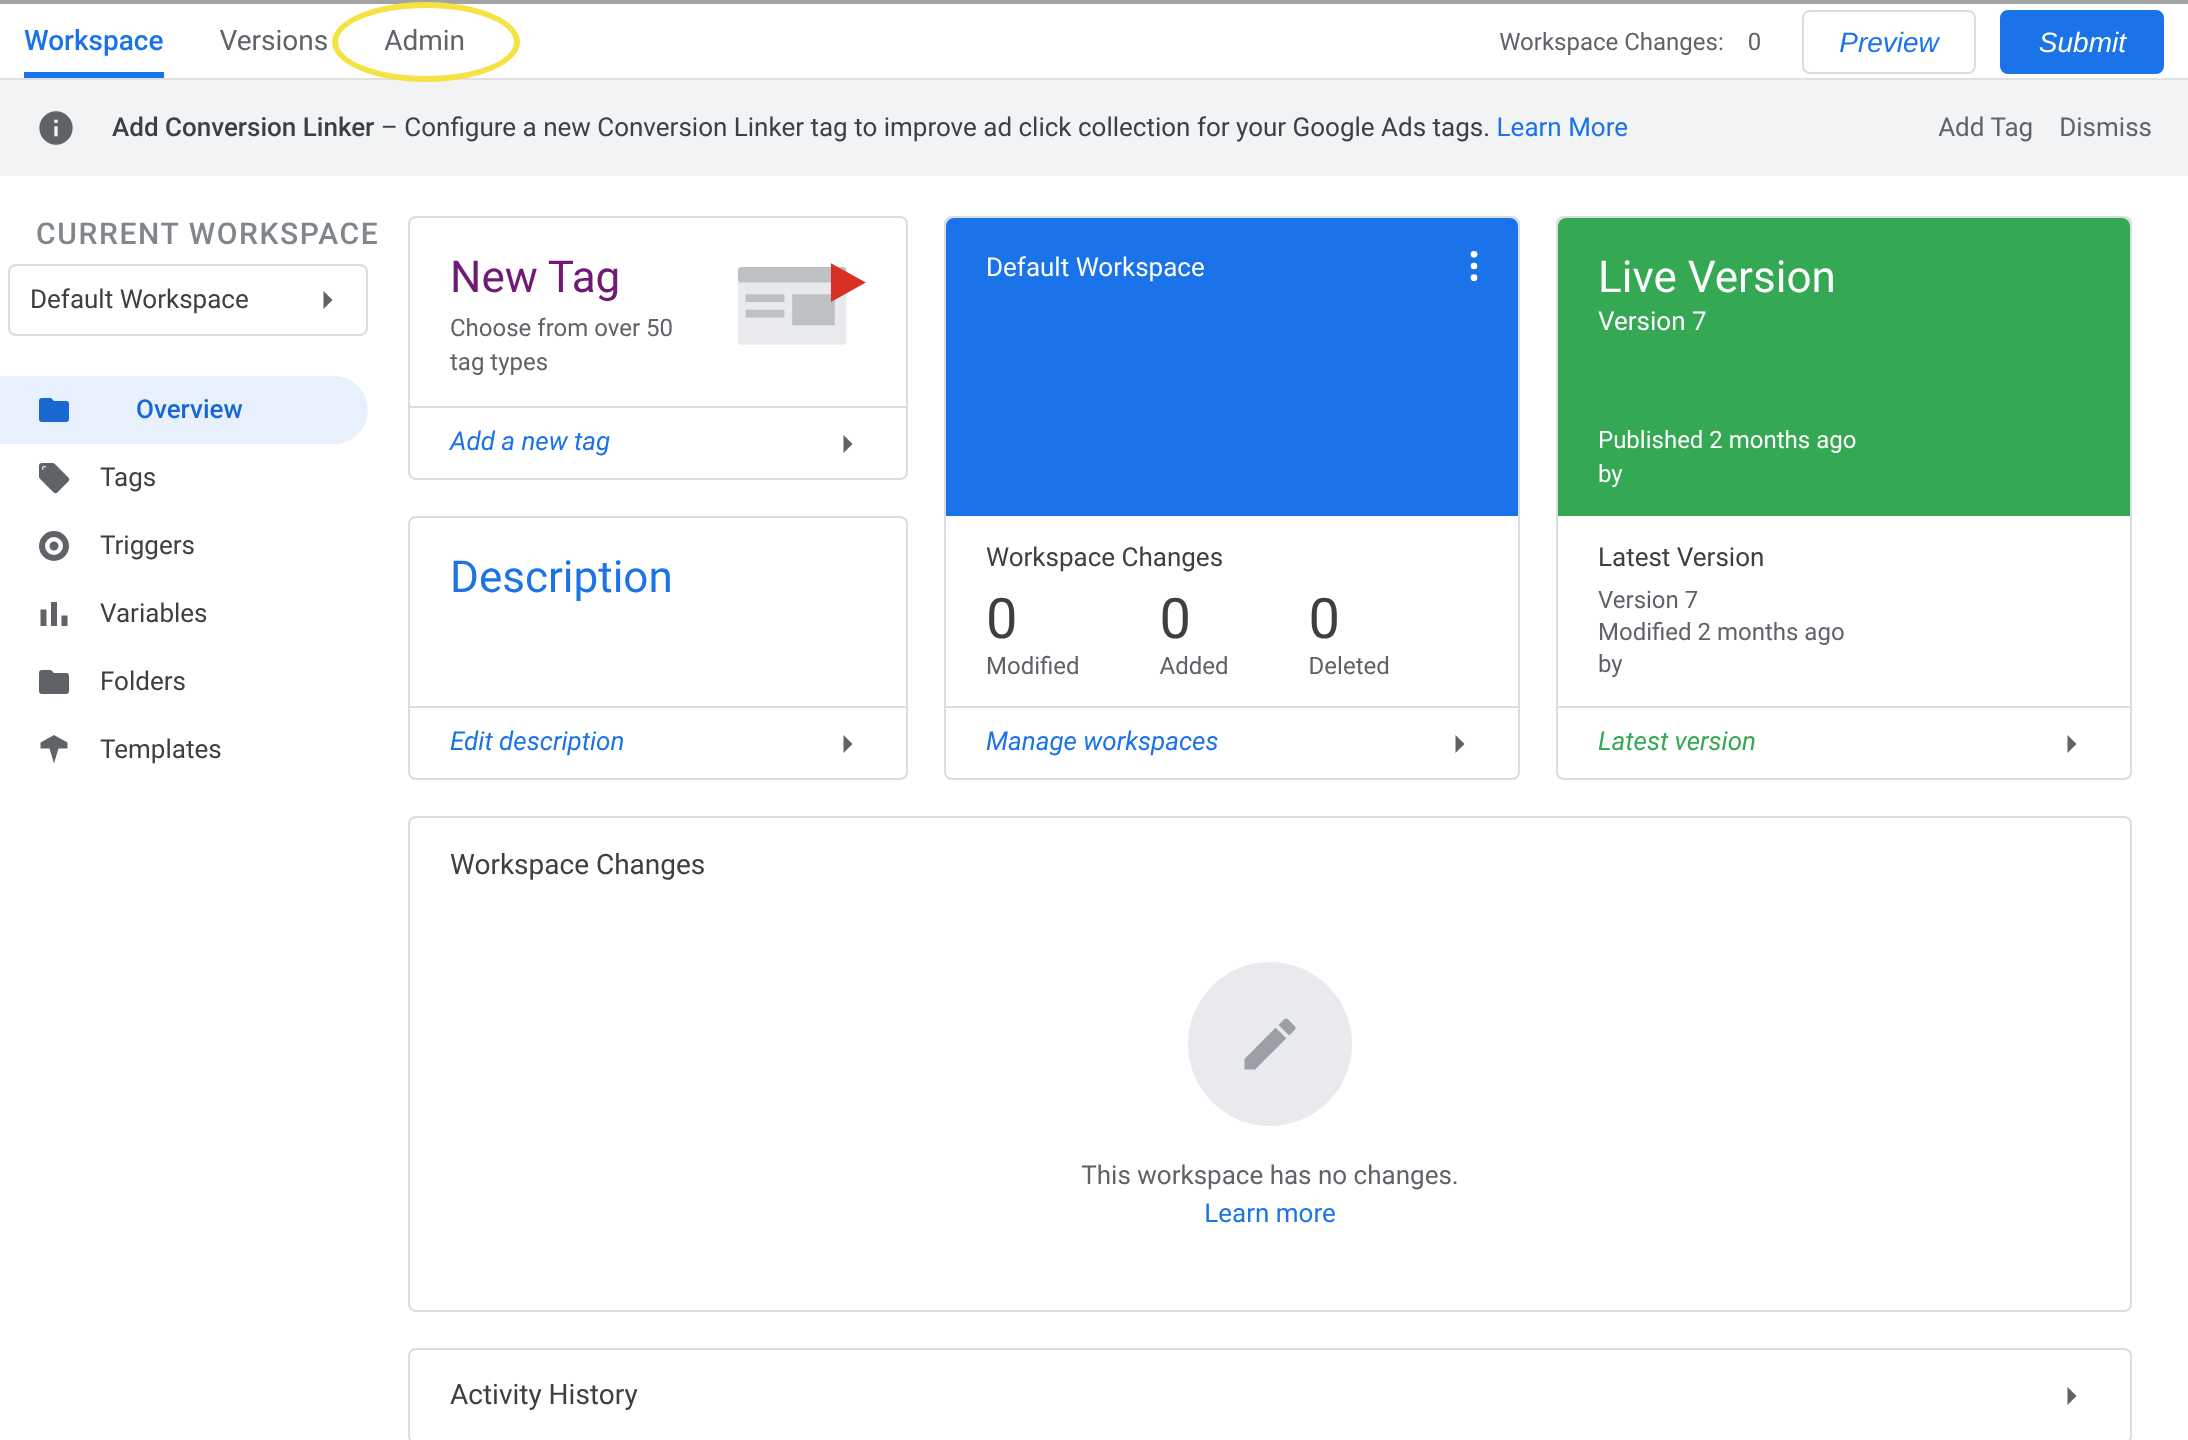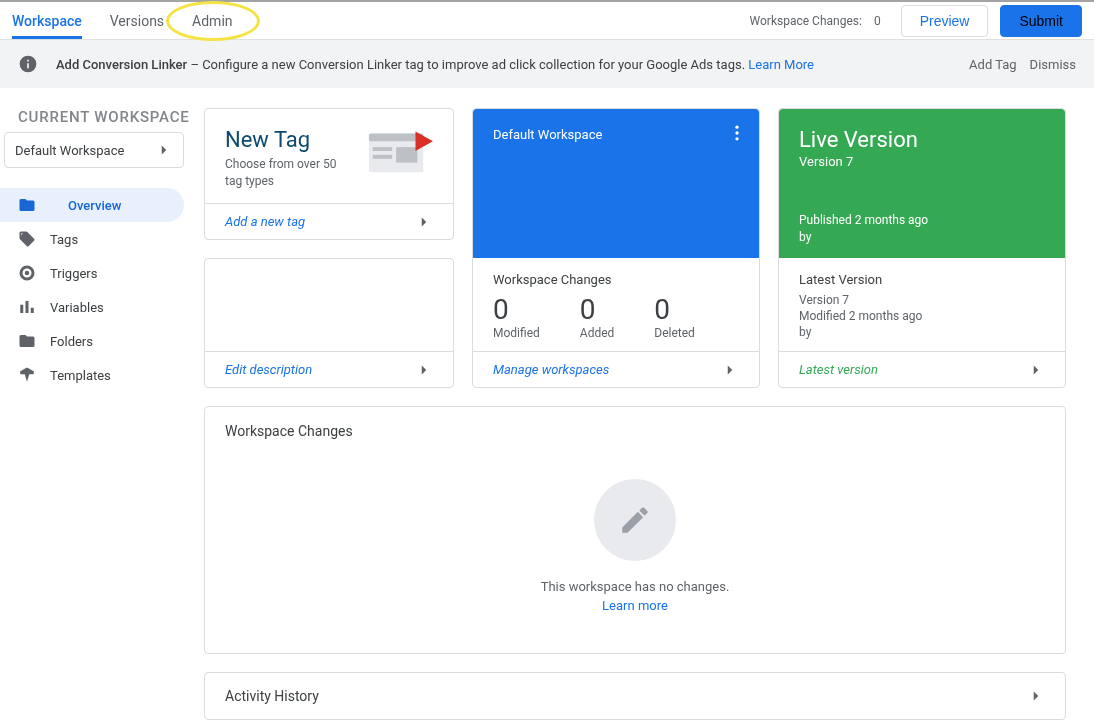--- a/index.html
+++ b/index.html
@@ -11,23 +11,23 @@
   .tab { color: #5f6368; font-size: 14px; height: 100%; display: flex; align-items: center; cursor: pointer; border-bottom: 3px solid transparent; padding-top: 3px; }
   .tab.active { color: #1a73e8; border-bottom-color: #1a73e8; font-weight: 500; }
   .admin-circle { position: relative; }
   .admin-circle::after {
     content: ""; position: absolute; left: -26px; top: -1px; width: 88px; height: 34px;
     border: 3px solid #f4e342; border-radius: 50%;
   }
   .topbar-right { margin-left: auto; display: flex; align-items: center; gap: 12px; }
   .ws-changes-label { font-size: 12px; color: #5f6368; }
   .ws-changes-count { font-size: 12px; color: #5f6368; margin-right: 8px; }
-  .btn { font-size: 14px; padding: 7px 18px; border-radius: 4px; border: 1px solid #dadce0; background: #fff; cursor: pointer; }
+  .btn { font-size: 14px; padding: 7px 18px; border-radius: 4px; border: 1px solid #dadce0; background: #fff; cursor: pointer; font-style: italic; }
   .btn.preview { color: #1a73e8; }
-  .btn.submit { background: #1a73e8; color: #000000; border-color: #1a73e8; }
+  .btn.submit { background: #1a73e8; color: #ffffff; border-color: #1a73e8; }
 
   
   .notif { display: flex; align-items: center; background: #f1f3f4; height: 48px; padding: 12px 18px; font-size: 13px; color: #3c4043; }
   .notif .info-icon { width: 20px; height: 20px; margin-right: 18px; fill: #5f6368; }
   .notif-text b { font-weight: 500; }
   .notif-text .learn { color: #1a73e8; cursor: pointer; }
   .notif-actions { margin-left: auto; display: flex; gap: 13px; }
   .notif-actions span { color: #5f6368; font-size: 13px; cursor: pointer; }
 
   
@@ -42,21 +42,21 @@
   .nav-item.active svg { fill: #1967d2; }
 
   .main { flex: 1; padding: 20px 28px 0 0; }
 
   
   .cards-row { display: flex; gap: 18px; margin-bottom: 18px; }
   .card { flex: 1; border: 1px solid #dadce0; border-radius: 4px; background: #fff; display: flex; flex-direction: column; }
   .card-header { padding: 18px 20px 12px 20px; min-height: 94px; }
   .card.new-tag .card-header { display: flex; gap: 16px; align-items: flex-start; }
   .card-title-big { font-size: 22px; margin-bottom: 4px; }
-  .card.new-tag .card-title-big { color: #0c4a6e; }
+  .card.new-tag .card-title-big { color: #701a75; }
   .card-sub { font-size: 12px; color: #5f6368; max-width: 130px; line-height: 1.4; }
   .tag-illustration { margin-left: auto; width: 68px; height: 48px; }
 
   .card.now .card-header, .card.live .card-header { height: 149px; color: #fff; border-top-left-radius: 4px; border-top-right-radius: 4px; position: relative; }
   .card.now .card-header { background: #1a73e8; }
   .card.live .card-header { background: #34a853; display: flex; flex-direction: column; }
   .header-title { font-size: 22px; margin-bottom: 2px; }
   .header-sub { font-size: 13px; }
   .menu-dots { position: absolute; top: 14px; right: 12px; cursor: pointer; fill: #fff; width: 20px; height: 20px; }
   .pub-info { margin-top: auto; font-size: 12px; line-height: 1.4; }
@@ -221,20 +221,23 @@
           </div>
           <div class="card-footer blue">
             <span>Add a new tag</span>
             <svg class="chev" viewBox="0 0 24 24">
                 <path d="M9 6l6 6-6 6z"></path>
               </svg>
           </div>
         </div>
 
         <div class="card">
+          <div class="hdr card-header">
+            <div class="card-title-big" style="color:#1a73e8">Description</div>
+          </div>
           <div class="card-footer blue">
             <span>Edit description</span>
             <svg class="chev" viewBox="0 0 24 24">
                 <path d="M9 6l6 6-6 6z"></path>
               </svg>
           </div>
         </div>
       </div>
 
       <div class="card now">

